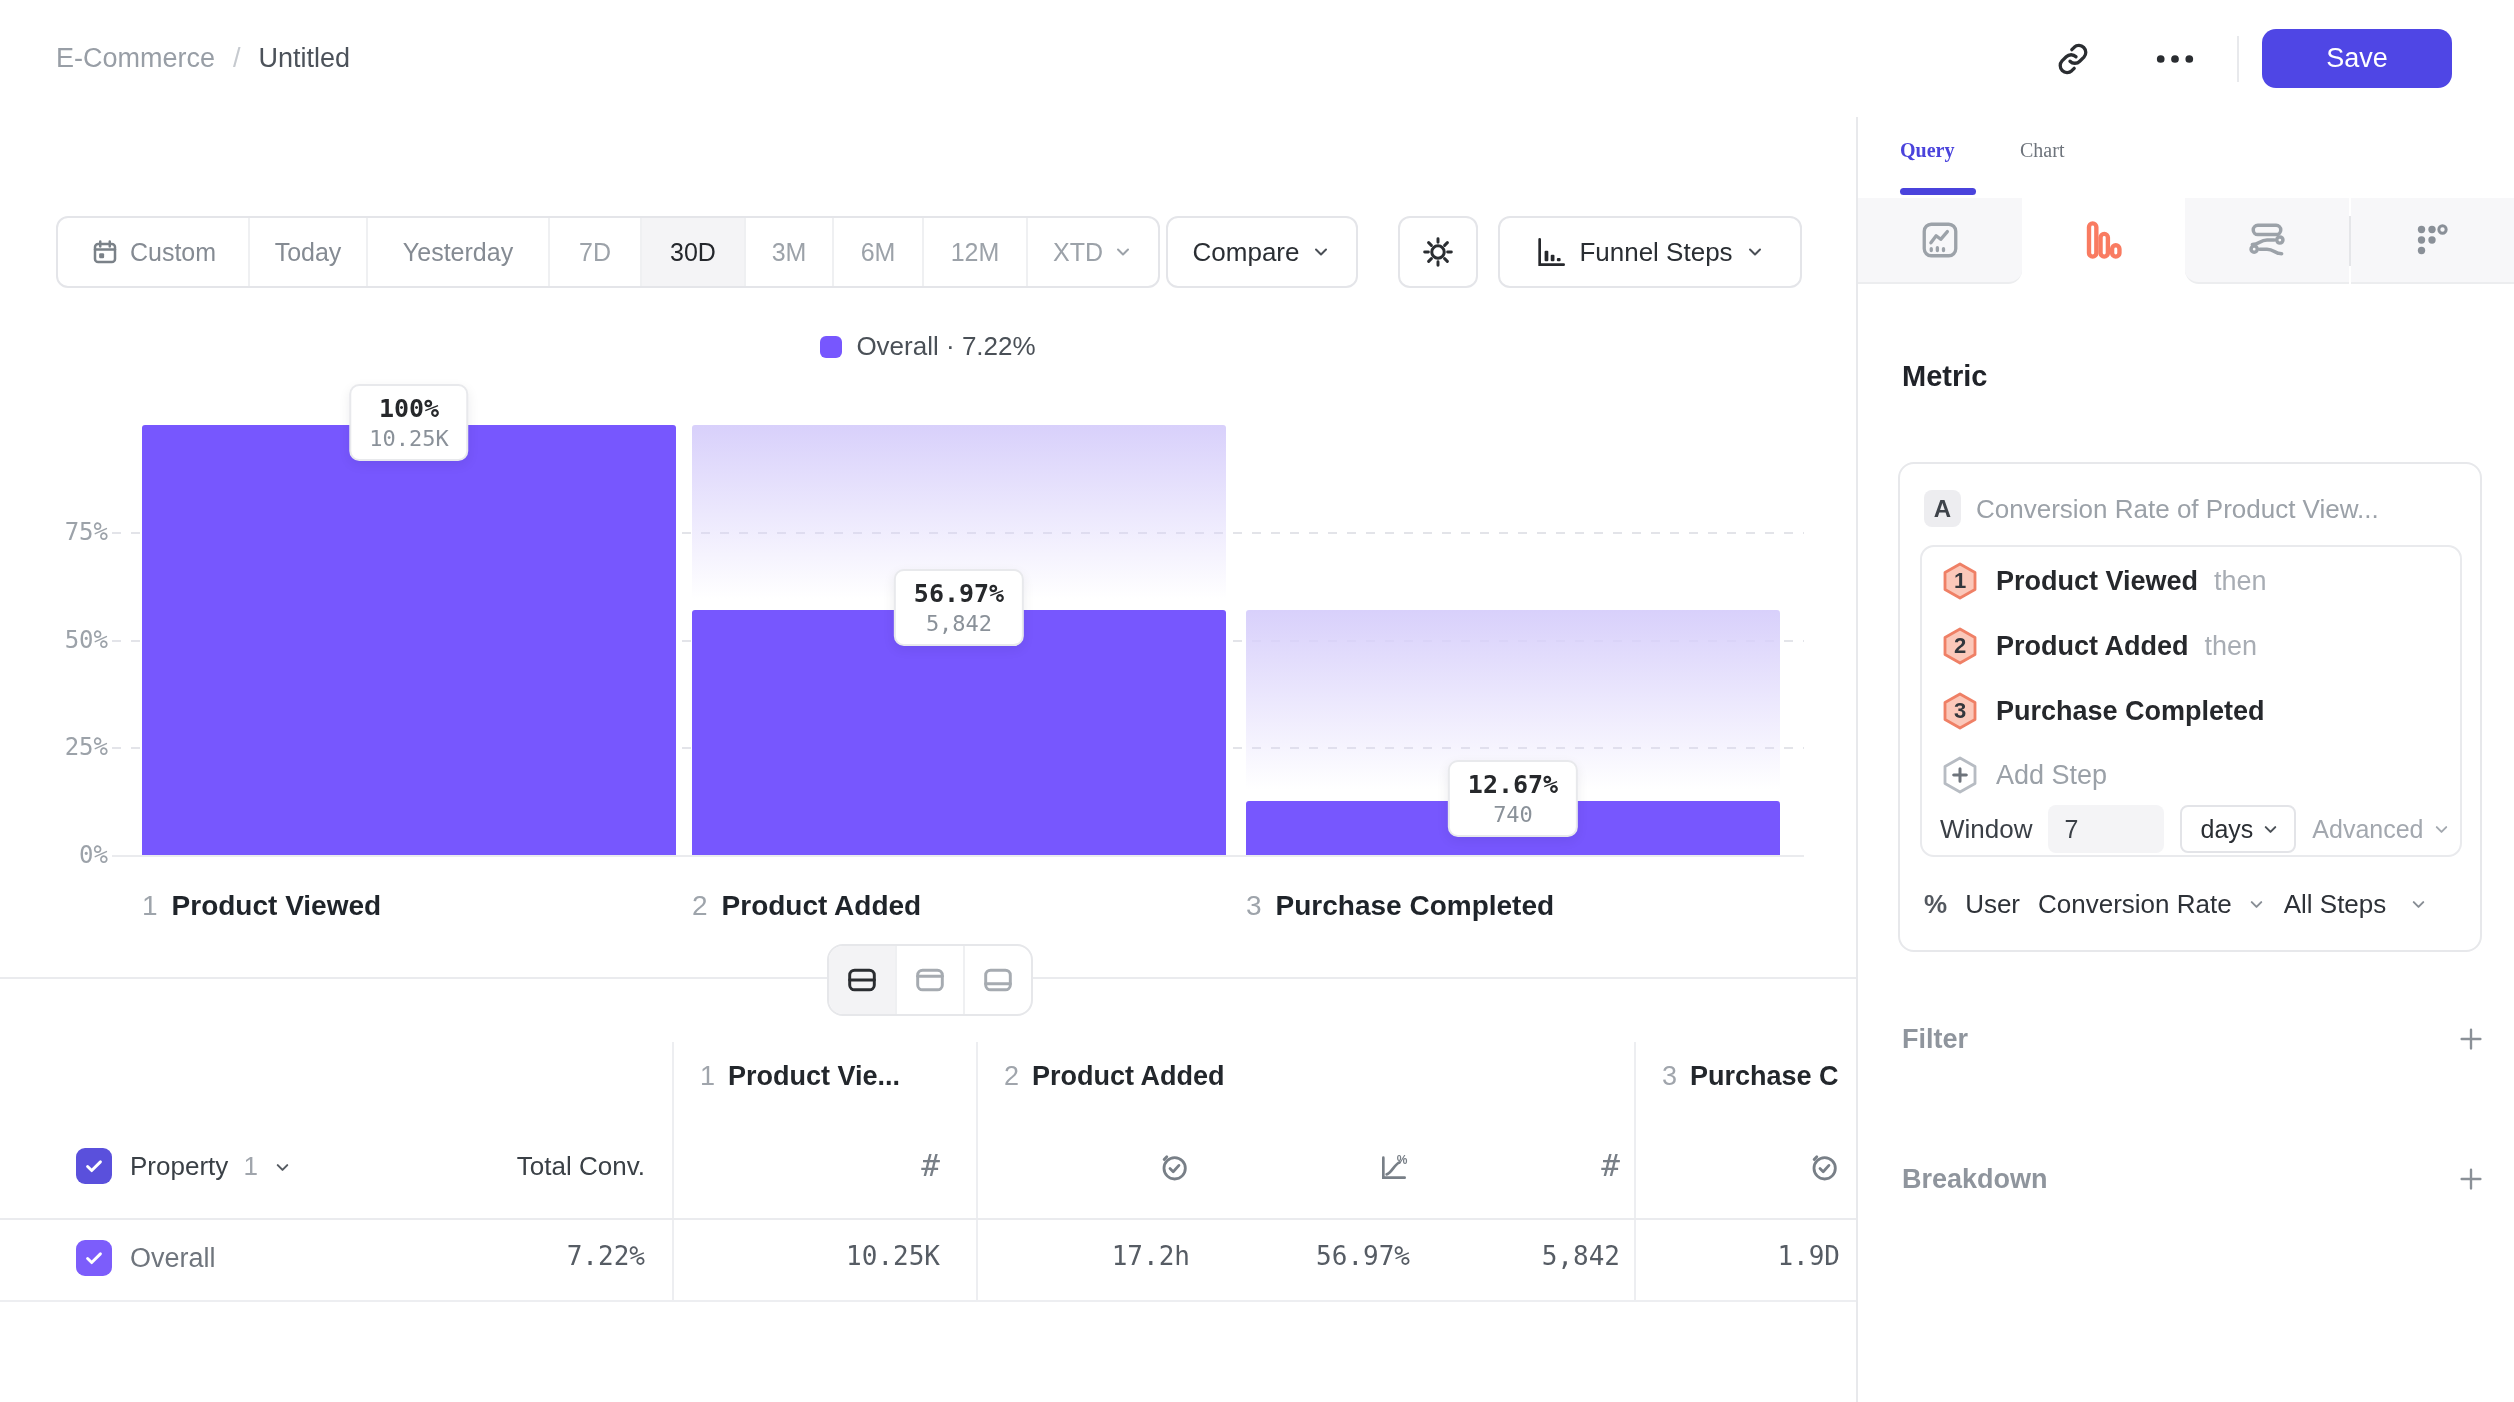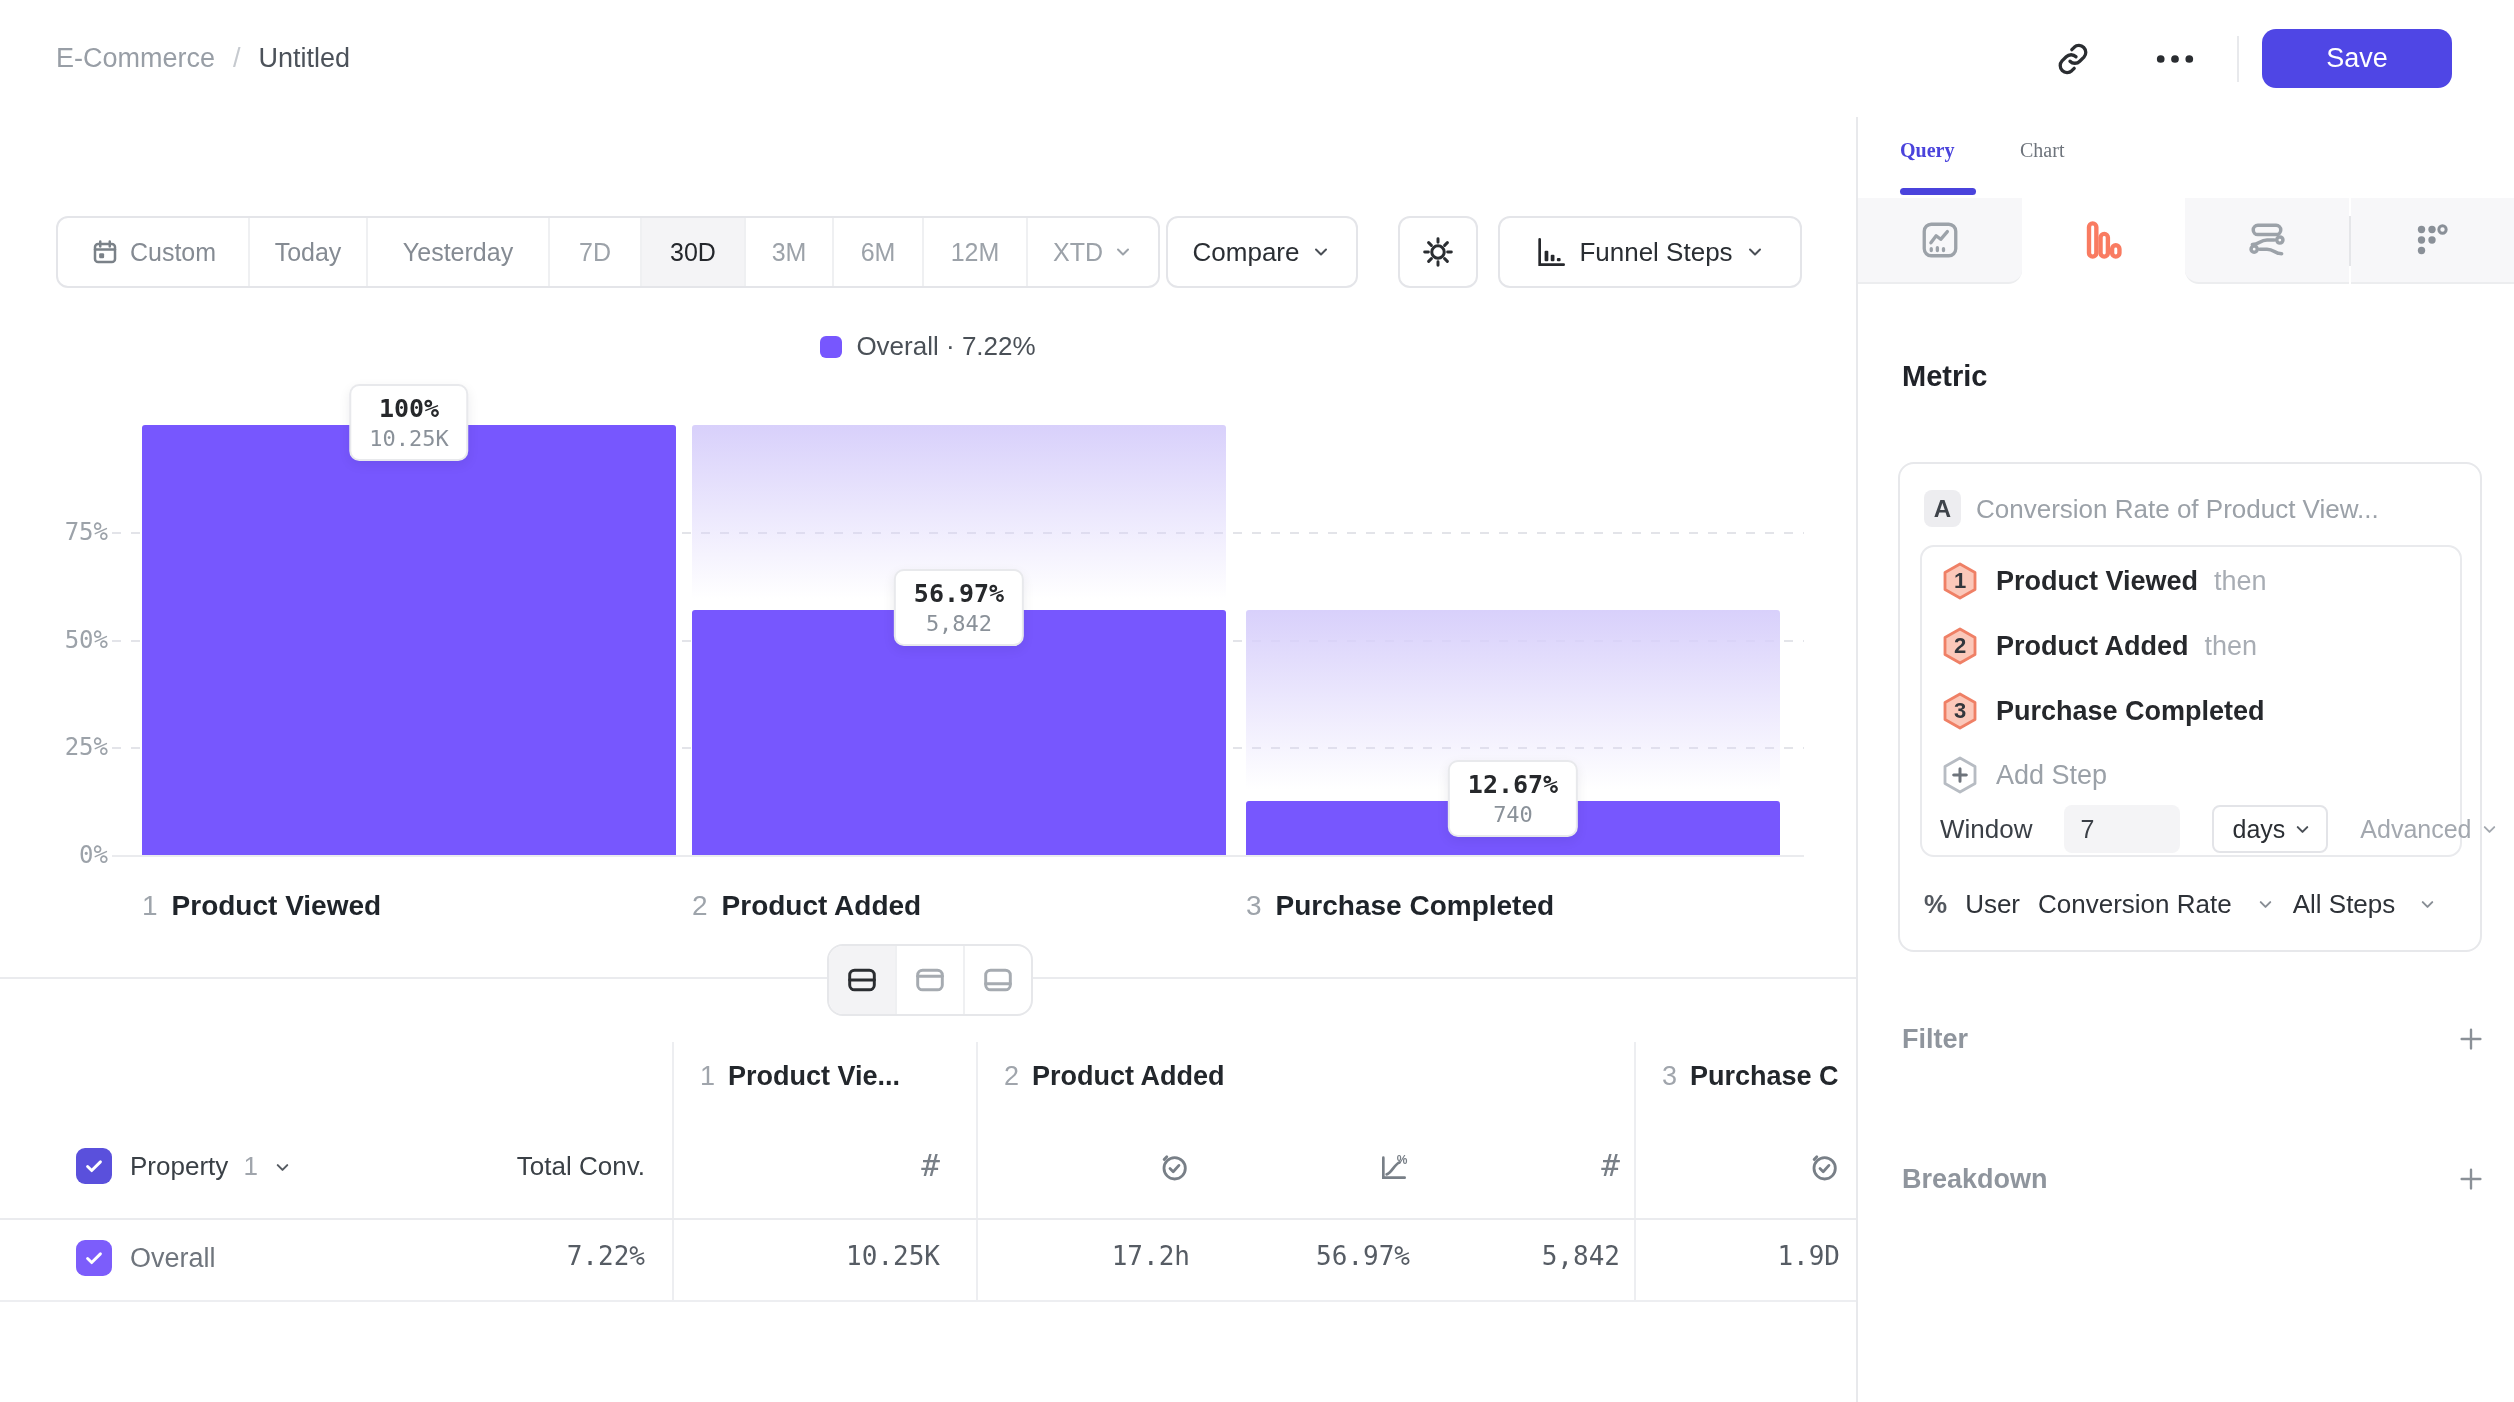--- a/index.html
+++ b/index.html
@@ -442,42 +442,42 @@
         </div>
         <div class="qstep" style="top:208px;">
           <span class="hex">
             <svg width="40" height="40" viewBox="0 0 24 24">
                 <path d="M12 1.8 L21 6.9 V17.1 L12 22.2 L3 17.1 V6.9 Z" fill="#fff" stroke="#B7BCC3" stroke-width="1.7" stroke-linejoin="round"></path>
                 <path d="M12 8.2v7.6M8.2 12h7.6" stroke="#6E747C" stroke-width="1.8" stroke-linecap="round"></path>
               </svg>
           </span>
           <span class="addlbl">Add Step</span>
         </div>
-        <div class="abs" style="left:18px;top:258px;width:506px;display:flex;align-items:center;gap:32px;">
+        <div class="abs" style="left:18px;top:258px;width:506px;display:flex;align-items:center;gap:16px;">
           <span class="win-label">Window</span>
           <input class="win-input" type="text" value="7" style="">
           <span class="win-unit">
             <span>days</span>
             <svg width="19" height="19" viewBox="0 0 24 24" fill="none" stroke="#4A4F56" stroke-width="2.6" stroke-linecap="round" stroke-linejoin="round">
                 <path d="M6 9l6 6 6-6"></path>
               </svg>
           </span>
           <span class="advanced" style="margin-left:auto;">
             <span>Advanced</span>
             <svg width="19" height="19" viewBox="0 0 24 24" fill="none" stroke="#A3A8AF" stroke-width="2.4" stroke-linecap="round" stroke-linejoin="round">
                 <path d="M6 9l6 6 6-6"></path>
               </svg>
           </span>
         </div>
       </div>
 
       <div class="measure-row">
         <span style="color:#53585F;font-weight:600;">%</span>
         <span>User</span>
-        <span style="display:flex;align-items:center;gap:24px;">
+        <span style="display:flex;align-items:center;gap:15px;">
           <span>Conversion Rate</span>
           <svg width="19" height="19" viewBox="0 0 24 24" fill="none" stroke="#888E95" stroke-width="2.5" stroke-linecap="round" stroke-linejoin="round">
               <path d="M6 9l6 6 6-6"></path>
             </svg>
         </span>
         <span style="display:flex;align-items:center;gap:23px;">
           <span>All Steps</span>
           <svg width="19" height="19" viewBox="0 0 24 24" fill="none" stroke="#888E95" stroke-width="2.5" stroke-linecap="round" stroke-linejoin="round">
               <path d="M6 9l6 6 6-6"></path>
             </svg>

